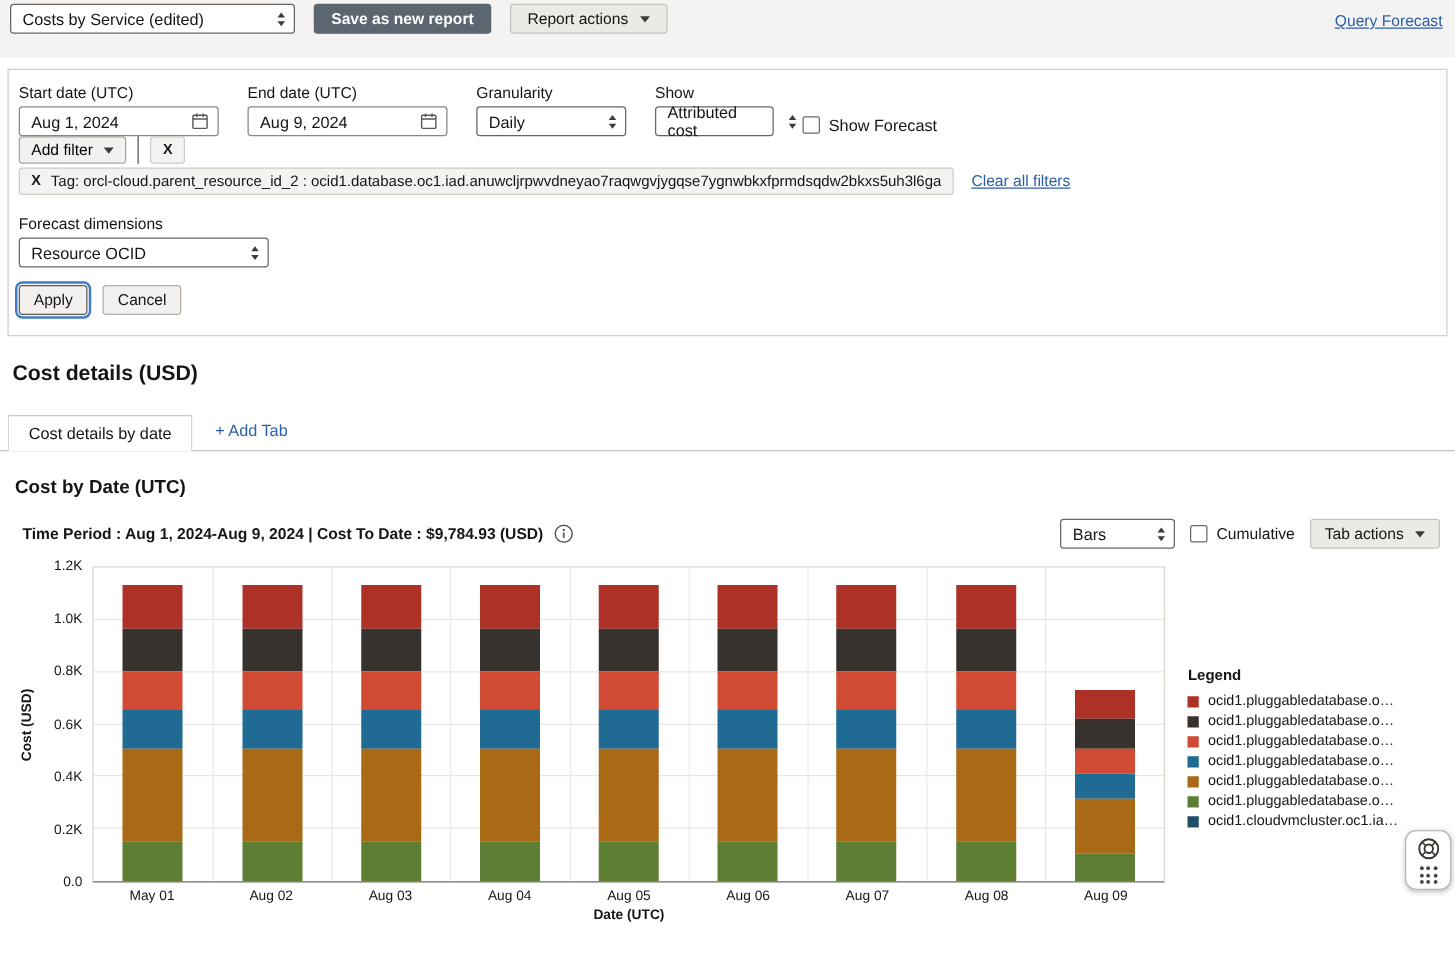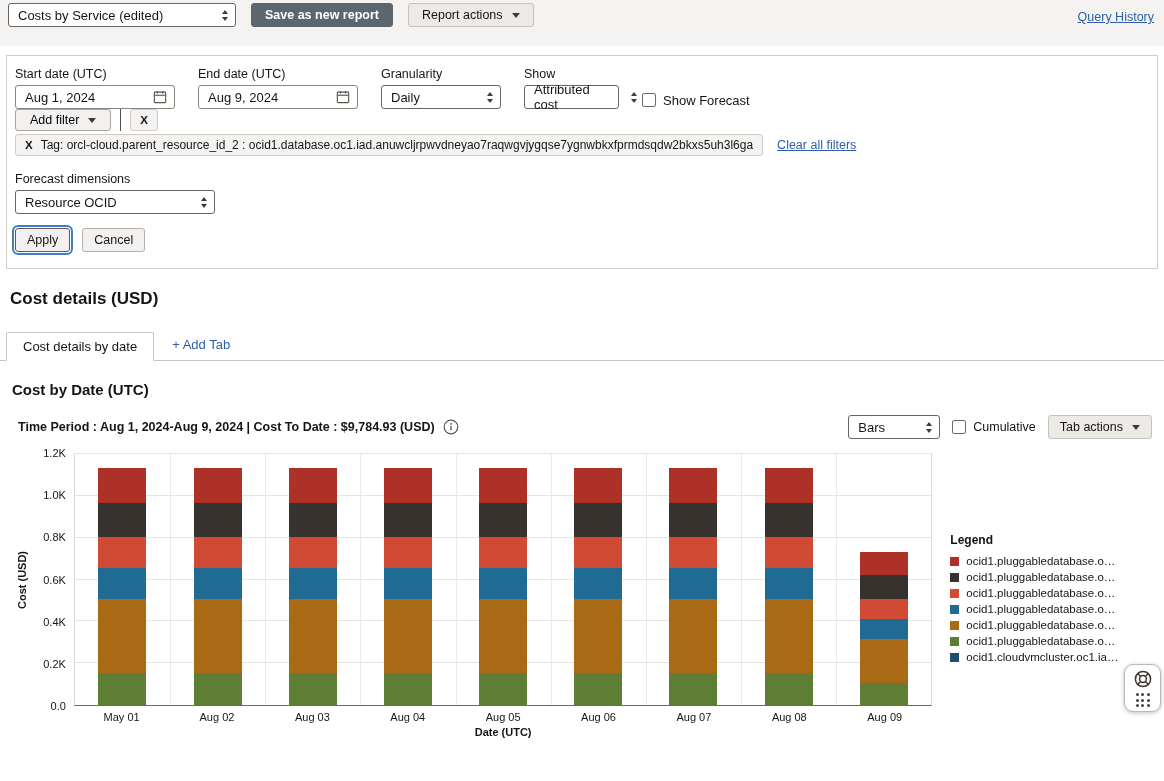--- a/index.html
+++ b/index.html
@@ -30,21 +30,21 @@
   .field-row { display:flex; gap:23px; }
   .field { display:flex; flex-direction:column; }
   .field > label { font-size:12.5px; margin-bottom:4px; }
   .input { display:flex; align-items:center; justify-content:space-between; border:1px solid #8a857e; border-radius:3px; height:24px; padding:0 7px 0 9px; background:#fff; }
   .w160{width:160px} .w120{width:120px} .w118{width:95px} .w200{width:200px} .w92{width:92px}
   .cb-group { display:flex; align-items:center; gap:7px; margin-top:24px; }
   input[type=checkbox]{ appearance:none; -webkit-appearance:none; width:14px; height:14px; border:1px solid #6f6a63; border-radius:2px; background:#fff; margin:0; }
   .filters-label { font-size:12.5px; margin:14px 0 6px; }
   .filter-row { display:flex; align-items:center; }
   .filter-row2 { display:flex; align-items:center; margin-top:3px; }
-  .add-filter { display:inline-flex; align-items:center; height:22px; font-size:12.5px; padding:0 14px; background:#f2f1ef; border:1px solid #a9a39c; border-radius:3px; }
+  .add-filter { display:inline-flex; align-items:center; height:22px; font-size:12.5px; padding:0 9px; background:#f2f1ef; border:1px solid #a9a39c; border-radius:3px; }
   .vsep { width:1px; height:22px; background:#55504b; margin:0 9px; }
   .tag { display:inline-flex; align-items:center; gap:8px; background:#f4f3f1; border:1px solid #cfcbc4; border-radius:3px; height:22px; padding:0 9px; font-size:12px; white-space:nowrap; }
   .tag .x { font-weight:bold; font-size:11.5px; }
   .clear-link { font-size:12.5px; text-decoration:underline; margin-left:14px; }
   .grouping-label { font-size:12.5px; margin:16px 0 4px; }
   .actions { margin-top:14px; display:flex; gap:12px; }
   .btn.apply { background:#f2f1ef; border:1px solid #5f5a54; color:#161513; outline:2px solid #3f7ec6; outline-offset:1px; padding:0 11px; }
   .btn.cancel { background:#f2f1ef; border:1px solid #b5b0a9; color:#161513; padding:0 11px; }
 
   
@@ -98,21 +98,21 @@
     <span class="spin">
         <i class="u"></i>
         <i class="d"></i>
       </span>
   </div>
   <button class="btn dark">Save as new report</button>
   <button class="btn light">
     <span>Report actions</span>
     <span class="caret"></span>
   </button>
-  <a href="#" class="qh-link">Query History</a>
+  <a href="#" class="qh-link">Query Forecast</a>
 </header>
 
 <section class="filter-panel">
   <div class="field-row">
     <div class="field">
       <label>Start date (UTC)</label>
       <div class="input w160">
         <span>Aug 1, 2024</span>
         <svg width="14" height="14" viewBox="0 0 16 16">
             <rect x="1.5" y="2.5" width="13" height="12" rx="1" fill="none" stroke="#5b5652" stroke-width="1.3"></rect>

